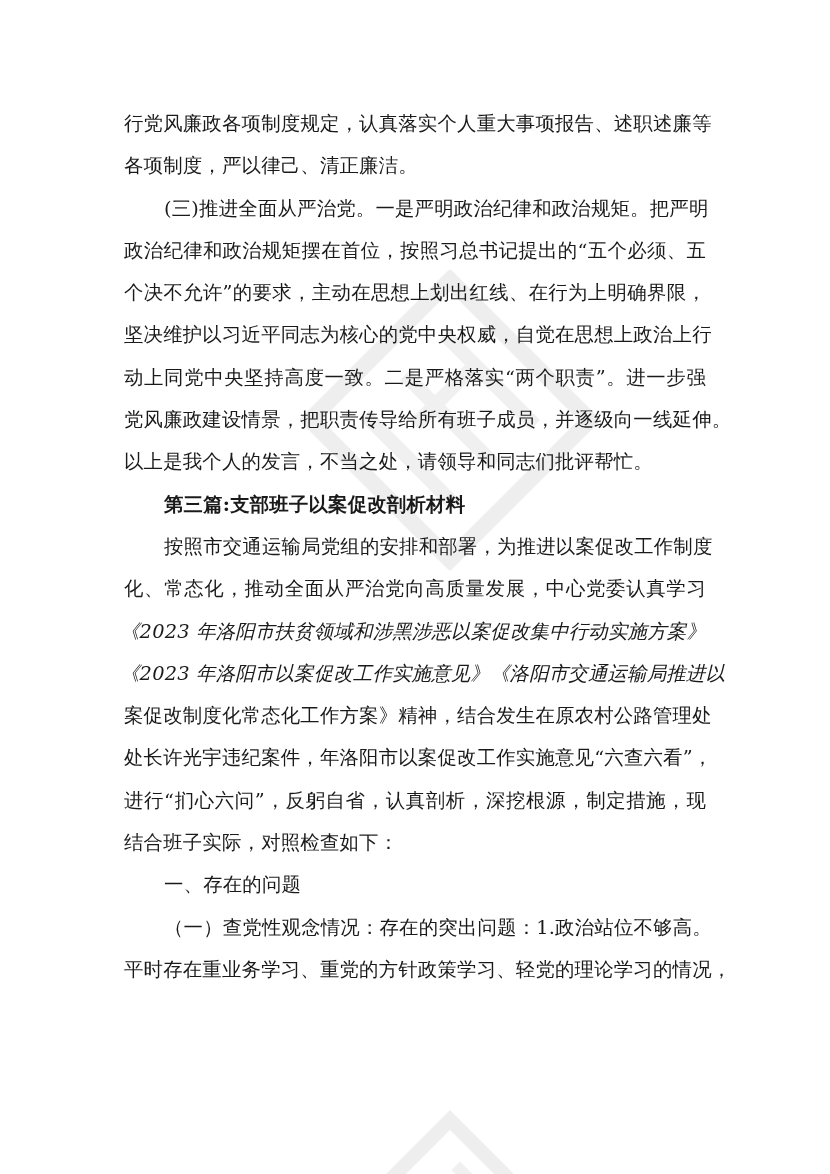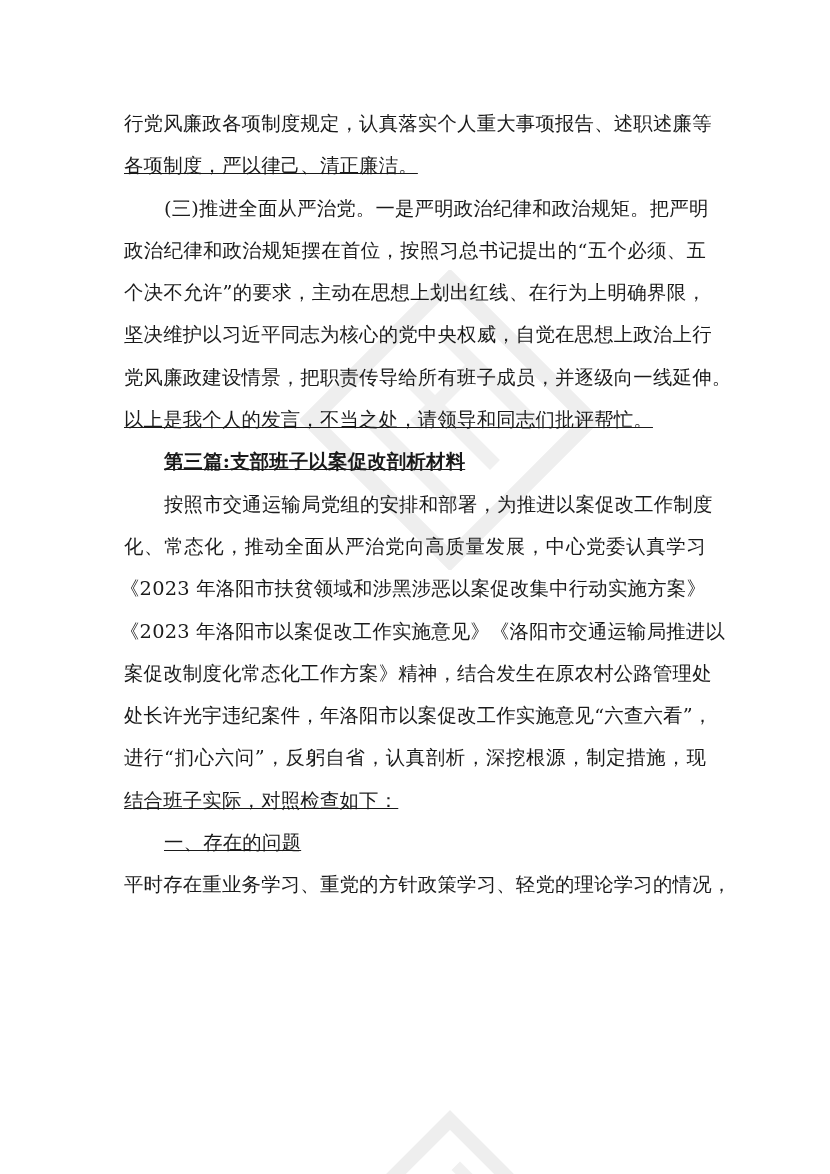--- a/index.html
+++ b/index.html
@@ -37,24 +37,24 @@
     .line {
       height: 42.3px;
       line-height: 42.3px;
       font-size: 19.4px;
       white-space: nowrap;
       overflow: visible;
       letter-spacing: 0.2px;
       text-align: justify;
       text-align-last: justify;
     }
-    .line.last { text-align-last: left; text-decoration: underline; }
+    .line.last { text-align-last: left; }
     .indent { padding-left: 40px; }
     .heading { font-weight: bold; text-align-last: left; }
-    .narrow-left { margin-left: -4px; }
+    .narrow-left { margin-left: -4px; font-style: italic; }
   </style>
 </head>
 <body>
 
 <div class="page">
 
   <svg class="watermark wm-center" viewBox="0 0 300 300">
     <g fill="none" stroke="#eeeeee" stroke-width="16">
       <polygon points="150,10 290,150 150,290 10,150"></polygon>
     </g>
@@ -76,27 +76,29 @@
     </g>
   </svg>
 
   <div class="content">
     <div class="line">行党风廉政各项制度规定，认真落实个人重大事项报告、述职述廉等</div>
     <div class="line last">各项制度，严以律己、清正廉洁。</div>
     <div class="line indent">(三)推进全面从严治党。一是严明政治纪律和政治规矩。把严明</div>
     <div class="line">政治纪律和政治规矩摆在首位，按照习总书记提出的“五个必须、五</div>
     <div class="line">个决不允许”的要求，主动在思想上划出红线、在行为上明确界限，</div>
     <div class="line">坚决维护以习近平同志为核心的党中央权威，自觉在思想上政治上行</div>
+    <div class="line">动上同党中央坚持高度一致。二是严格落实“两个职责”。进一步强</div>
     <div class="line">党风廉政建设情景，把职责传导给所有班子成员，并逐级向一线延伸。</div>
     <div class="line last">以上是我个人的发言，不当之处，请领导和同志们批评帮忙。</div>
     <div class="line indent heading last">第三篇:支部班子以案促改剖析材料</div>
     <div class="line indent">按照市交通运输局党组的安排和部署，为推进以案促改工作制度</div>
     <div class="line">化、常态化，推动全面从严治党向高质量发展，中心党委认真学习</div>
     <div class="line narrow-left">《2023 年洛阳市扶贫领域和涉黑涉恶以案促改集中行动实施方案》</div>
     <div class="line narrow-left">《2023 年洛阳市以案促改工作实施意见》《洛阳市交通运输局推进以</div>
     <div class="line">案促改制度化常态化工作方案》精神，结合发生在原农村公路管理处</div>
     <div class="line">处长许光宇违纪案件，年洛阳市以案促改工作实施意见“六查六看”，</div>
     <div class="line">进行“扪心六问”，反躬自省，认真剖析，深挖根源，制定措施，现</div>
     <div class="line last">结合班子实际，对照检查如下：</div>
     <div class="line indent last">一、存在的问题</div>
+    <div class="line indent">（一）查党性观念情况：存在的突出问题：1.政治站位不够高。</div>
     <div class="line">平时存在重业务学习、重党的方针政策学习、轻党的理论学习的情况，</div>
   </div>
 </div>
 
 </body></html>

